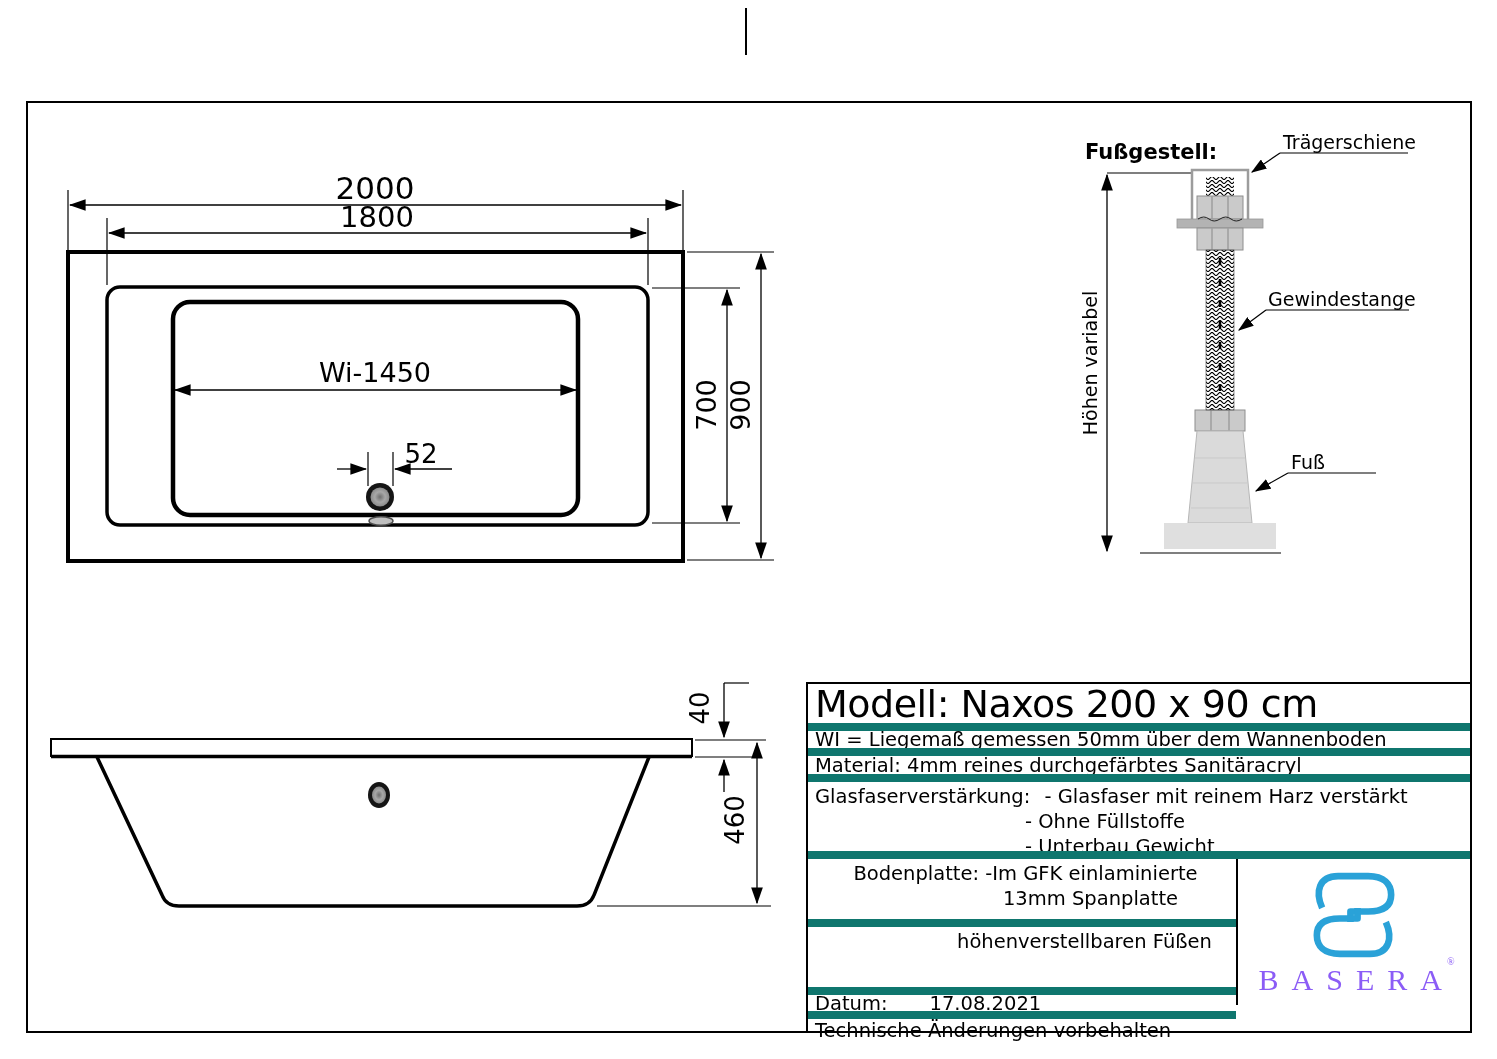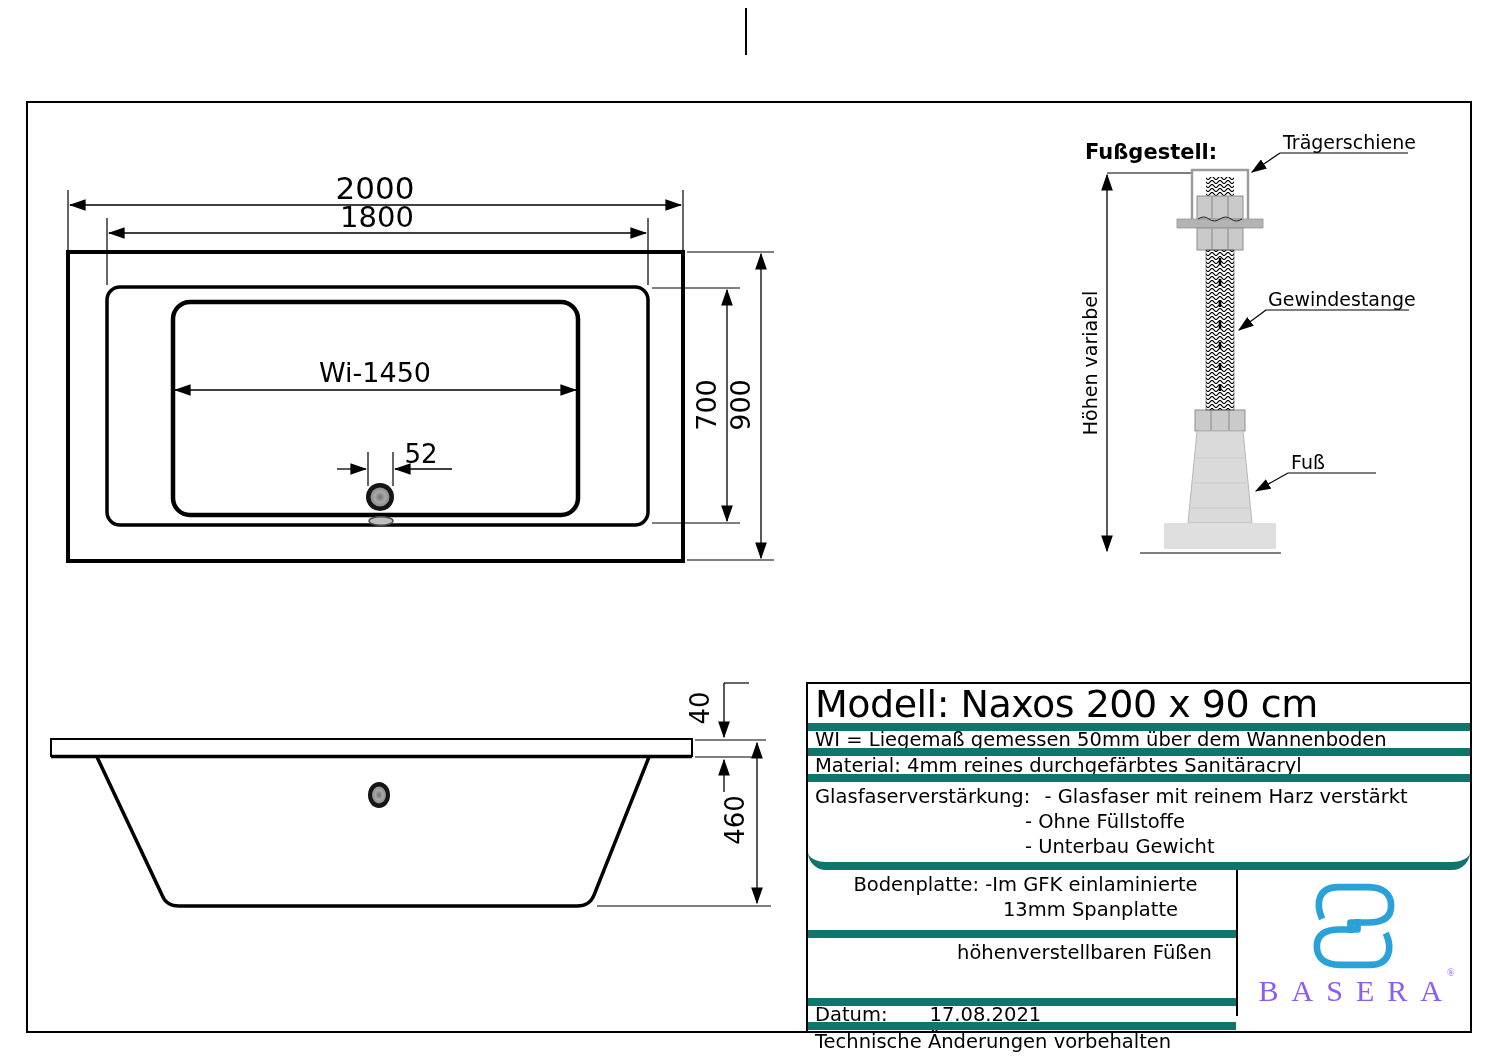--- a/index.html
+++ b/index.html
@@ -11,21 +11,21 @@
   svg text{font-family:"DejaVu Sans","Liberation Sans",sans-serif;fill:#000;}
 
   
   .spec{position:absolute;left:806px;top:682px;width:666px;height:351px;
         border:2px solid #000;box-sizing:border-box;background:#fff;font-size:19.5px;}
   .spec .r{border-bottom:8px solid #0f766e;box-sizing:border-box;padding-left:7px;
            display:flex;align-items:center;white-space:nowrap;overflow:hidden;}
   .spec .model{height:47px;font-size:38px;letter-spacing:-0.5px;}
   .spec .h26{height:26px}.spec .h25{height:25px}
   .spec .multi{display:block;padding-top:2px;}
-  .spec .gfk{height:88px;border-radius:18px;}
+  .spec .gfk{height:77px;}
   .spec .line{height:25px;line-height:25px;white-space:nowrap;}
   .spec .ind{padding-left:210px;}
   .spec .ind2{padding-left:130px;}
   .spec .ind3{padding-left:118px;}
   .gap1{margin-left:24px;}
   .gap2{margin-left:42px;}
   .bottom{display:flex;height:146px;}
   .leftcol{width:430px;border-right:2px solid #000;box-sizing:border-box;}
   .leftcol .bp,.leftcol .fg{height:68px;text-align:center;}
   .leftcol .datum{height:24px;}

